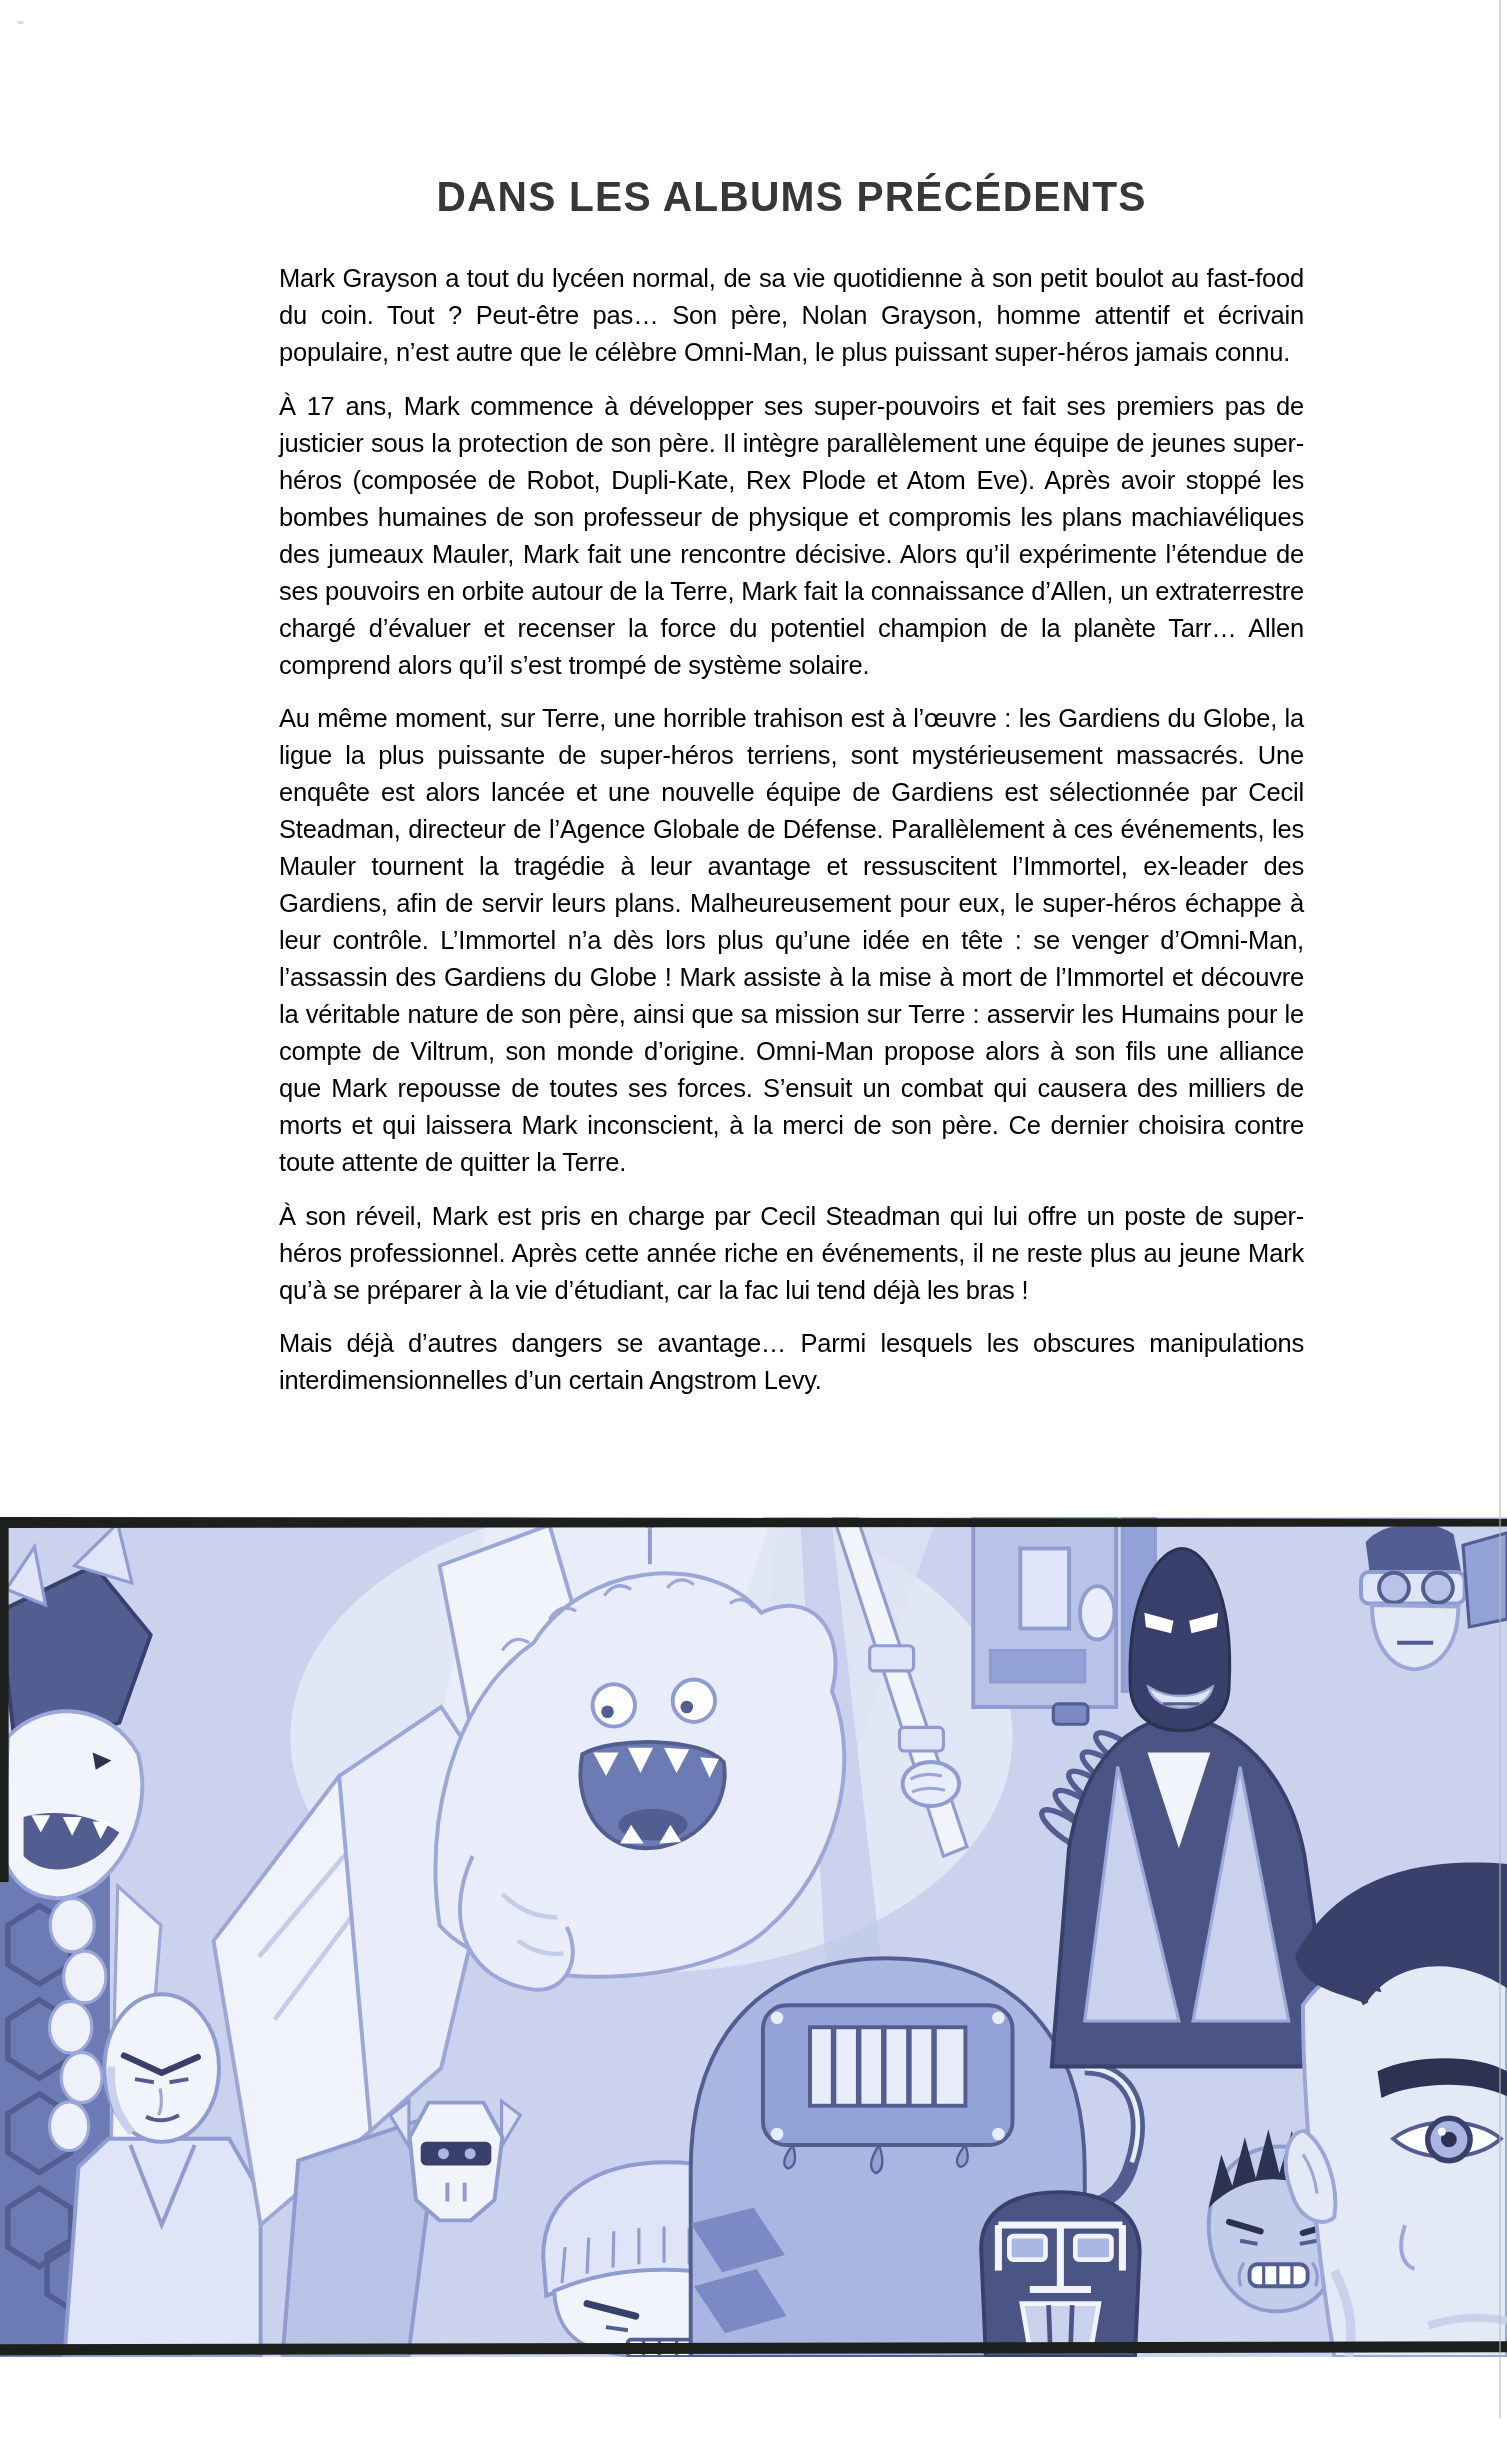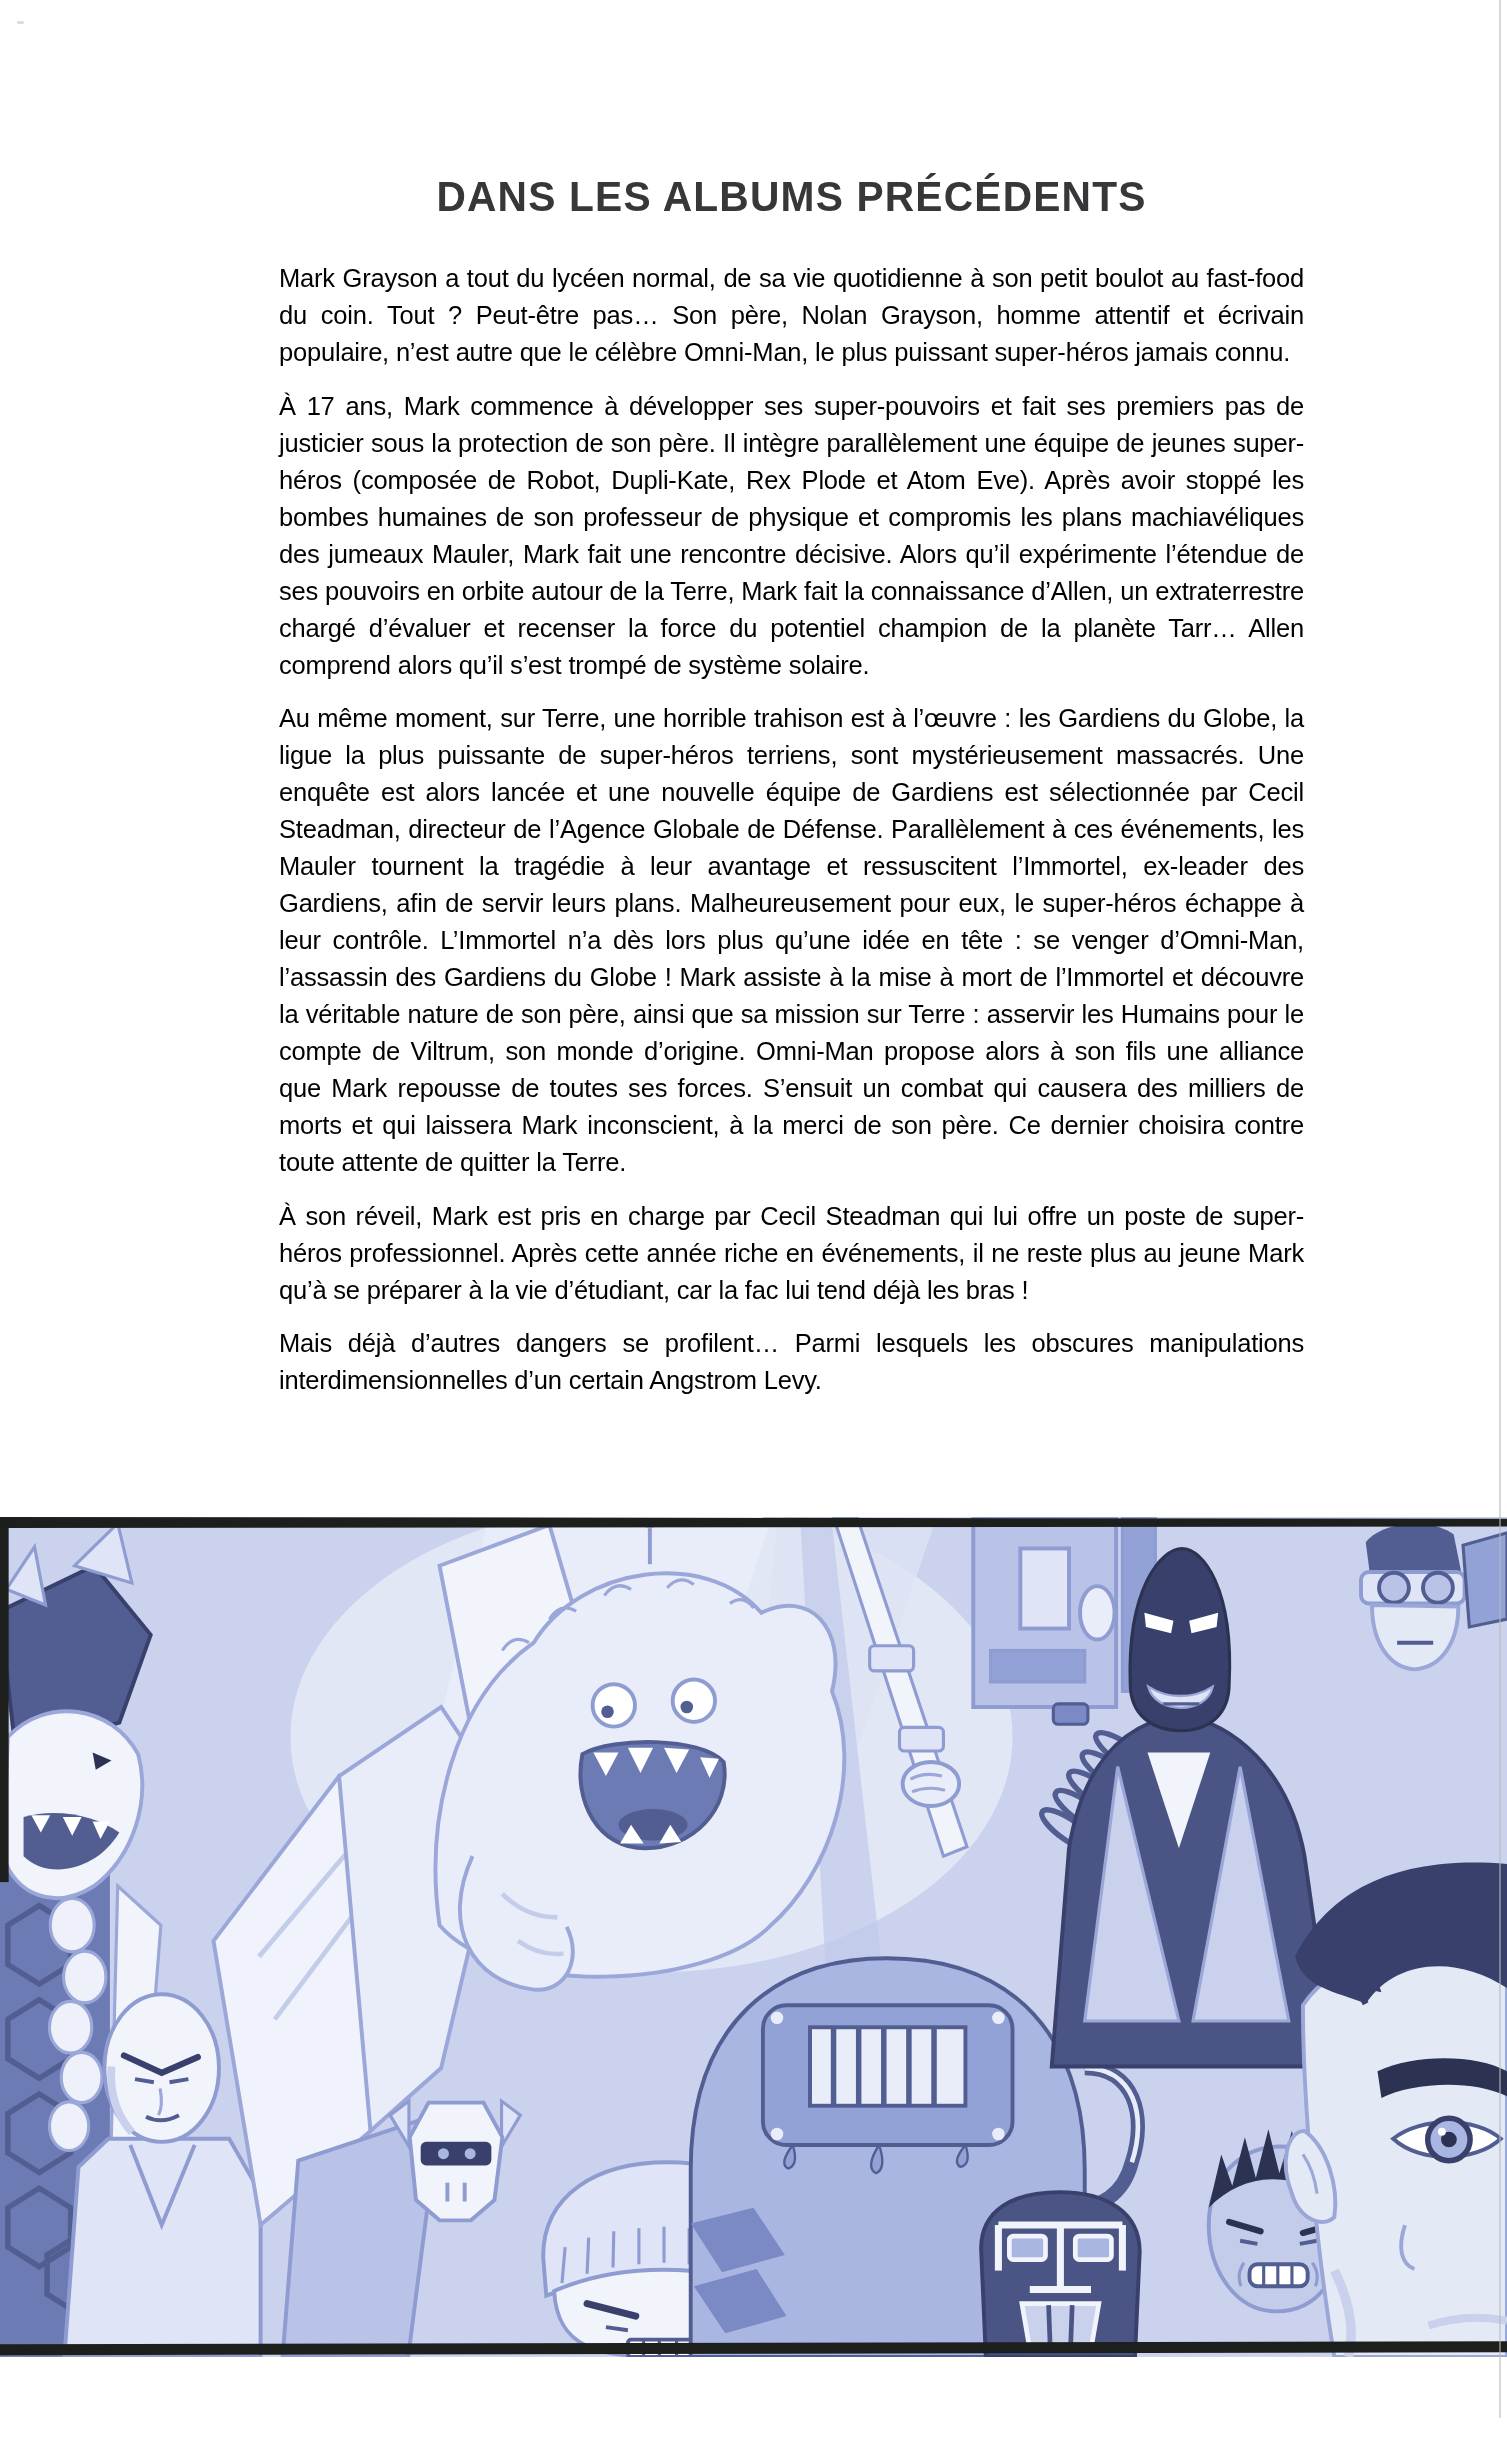--- a/index.html
+++ b/index.html
@@ -70,21 +70,21 @@
 
 <div class="page">
 
   <h1 class="page-title">DANS LES ALBUMS PRÉCÉDENTS</h1>
 
   <div class="recap-text">
     <p>Mark Grayson a tout du lycéen normal, de sa vie quotidienne à son petit boulot au fast-food du coin. Tout&nbsp;? Peut-être pas… Son père, Nolan Grayson, homme attentif et écrivain populaire, n’est autre que le célèbre Omni-Man, le plus puissant super-héros jamais connu.</p>
     <p>À 17 ans, Mark commence à développer ses super-pouvoirs et fait ses premiers pas de justicier sous la protection de son père. Il intègre parallèlement une équipe de jeunes super-héros (composée de Robot, Dupli-Kate, Rex Plode et Atom Eve). Après avoir stoppé les bombes humaines de son professeur de physique et compromis les plans machiavéliques des jumeaux Mauler, Mark fait une rencontre décisive. Alors qu’il expérimente l’étendue de ses pouvoirs en orbite autour de la Terre, Mark fait la connaissance d’Allen, un extraterrestre chargé d’évaluer et recenser la force du potentiel champion de la planète Tarr… Allen comprend alors qu’il s’est trompé de système solaire.</p>
     <p>Au même moment, sur Terre, une horrible trahison est à l’œuvre&nbsp;: les Gardiens du Globe, la ligue la plus puissante de super-héros terriens, sont mystérieusement massacrés. Une enquête est alors lancée et une nouvelle équipe de Gardiens est sélectionnée par Cecil Steadman, directeur de l’Agence Globale de Défense. Parallèlement à ces événements, les Mauler tournent la tragédie à leur avantage et ressuscitent l’Immortel, ex-leader des Gardiens, afin de servir leurs plans. Malheureusement pour eux, le super-héros échappe à leur contrôle. L’Immortel n’a dès lors plus qu’une idée en tête&nbsp;: se venger d’Omni-Man, l’assassin des Gardiens du Globe&nbsp;! Mark assiste à la mise à mort de l’Immortel et découvre la véritable nature de son père, ainsi que sa mission sur Terre&nbsp;: asservir les Humains pour le compte de Viltrum, son monde d’origine. Omni-Man propose alors à son fils une alliance que Mark repousse de toutes ses forces. S’ensuit un combat qui causera des milliers de morts et qui laissera Mark inconscient, à la merci de son père. Ce dernier choisira contre toute attente de quitter la Terre.</p>
     <p>À son réveil, Mark est pris en charge par Cecil Steadman qui lui offre un poste de super-héros professionnel. Après cette année riche en événements, il ne reste plus au jeune Mark qu’à se préparer à la vie d’étudiant, car la fac lui tend déjà les bras&nbsp;!</p>
-    <p>Mais déjà d’autres dangers se profilent… Parmi lesquels les obscures manipulations interdimensionnelles d’un certain Angstrom Levy.</p>
+    <p>Mais déjà d’autres dangers se avantage… Parmi lesquels les obscures manipulations interdimensionnelles d’un certain Angstrom Levy.</p>
   </div>
 
   <div class="illustration">
     <svg viewBox="0 0 1920 1070" xmlns="http://www.w3.org/2000/svg">
 
       <g>
         <rect x="0" y="0" width="1920" height="1070" fill="#cbd2ed"></rect>
         <ellipse cx="830" cy="280" rx="460" ry="300" fill="#e2e7f6"></ellipse>
         <polygon points="620,10 980,10 800,560 520,430" fill="#e9edf9" opacity="0.85"></polygon>
         <polygon points="990,10 1190,10 1080,330 960,300" fill="#dde3f4" opacity="0.8"></polygon>

